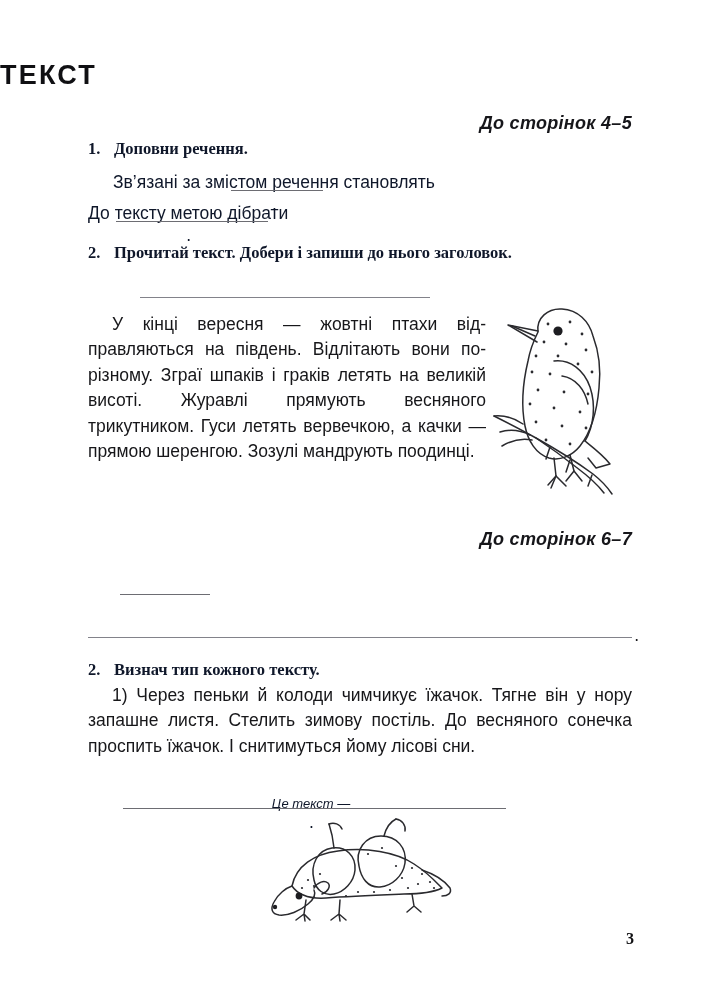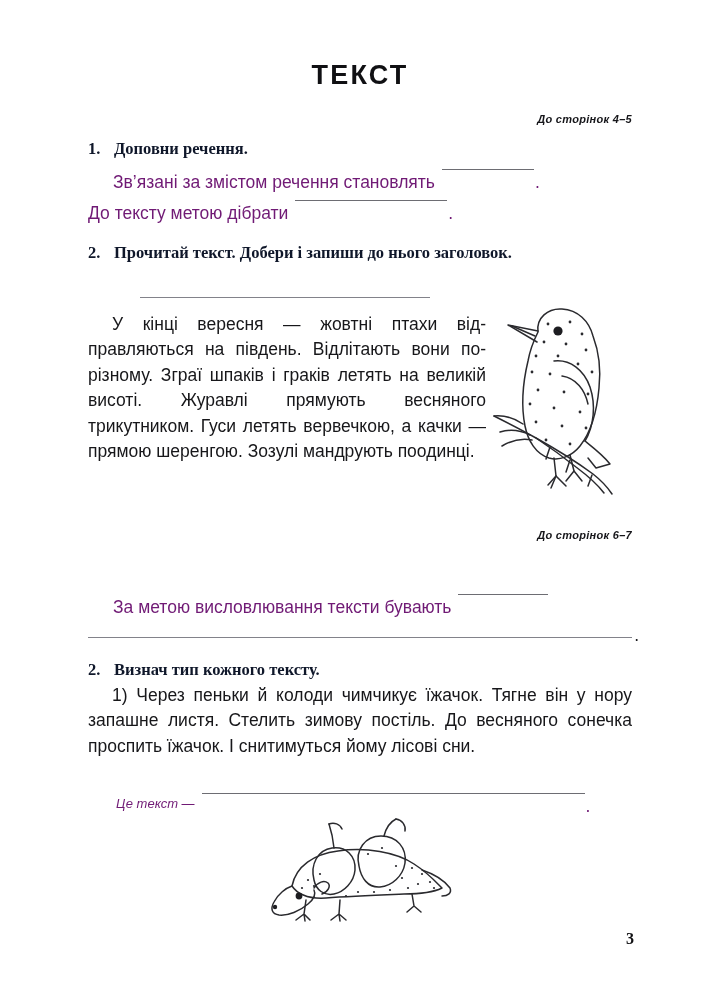--- a/index.html
+++ b/index.html
@@ -16,36 +16,35 @@
     font-family: "Liberation Sans", sans-serif;
     color: #17171a;
   }
 
   
   .page-title {
     position: absolute;
     left: 0;
     right: 0;
     top: 60px;
-    text-align: center;
     font-family: "Liberation Sans", sans-serif;
     font-weight: bold;
     font-size: 27px;
     letter-spacing: 2.2px;
     color: #101013;
   }
 
   
   .ref-marker {
     position: absolute;
     right: 88px;
     font-family: "Liberation Sans", sans-serif;
     font-weight: bold;
     font-style: italic;
-    font-size: 11px;
+    font-size: 18px;
     letter-spacing: 0.3px;
     color: #16161a;
     text-align: right;
   }
   .ref-1 { top: 113px; }
   .ref-2 { top: 529px; }
 
   
   .task {
     position: absolute;
@@ -63,24 +62,25 @@
   .task-1a { top: 139px; }
   .task-1b { top: 243px; }
   .task-2a { top: 556px; }
   .task-2b { top: 660px; }
 
   
   .fill-line {
     position: absolute;
     font-family: "Liberation Sans", sans-serif;
     font-size: 17.5px;
-    color: #701a75;
+    color: #0f172a;
     white-space: nowrap;
     display: flex;
-    align-items: flex-start;
+    align-items: center;
+    flex-direction: column;
   }
   .fill-line .txt { flex: 0 0 auto; }
   .rule {
     display: inline-block;
     border-bottom: 1.6px solid #6d6d73;
     height: 0;
     position: relative;
     top: -3px;
     margin-left: 7px;
   }
@@ -260,21 +260,20 @@
           <circle cx="54" cy="142" r="1.4"></circle>
         <circle cx="78" cy="146" r="1.4"></circle>
       </g>
     </svg>
   </div>
 
   <div class="ref-marker ref-2">До сторінок 6–7</div>
 
 
   <div class="fill-line fl-3">
-    <span class="txt">За метою висловлювання тексти бувають</span>
     <span class="rule"></span>
   </div>
 
   <div class="blank-rule wide-blank">
     <span class="period">.</span>
   </div>
 
   <div class="task task-2b">
     <span class="num">2.</span><span>Визнач тип кожного тексту.</span>
   </div>

